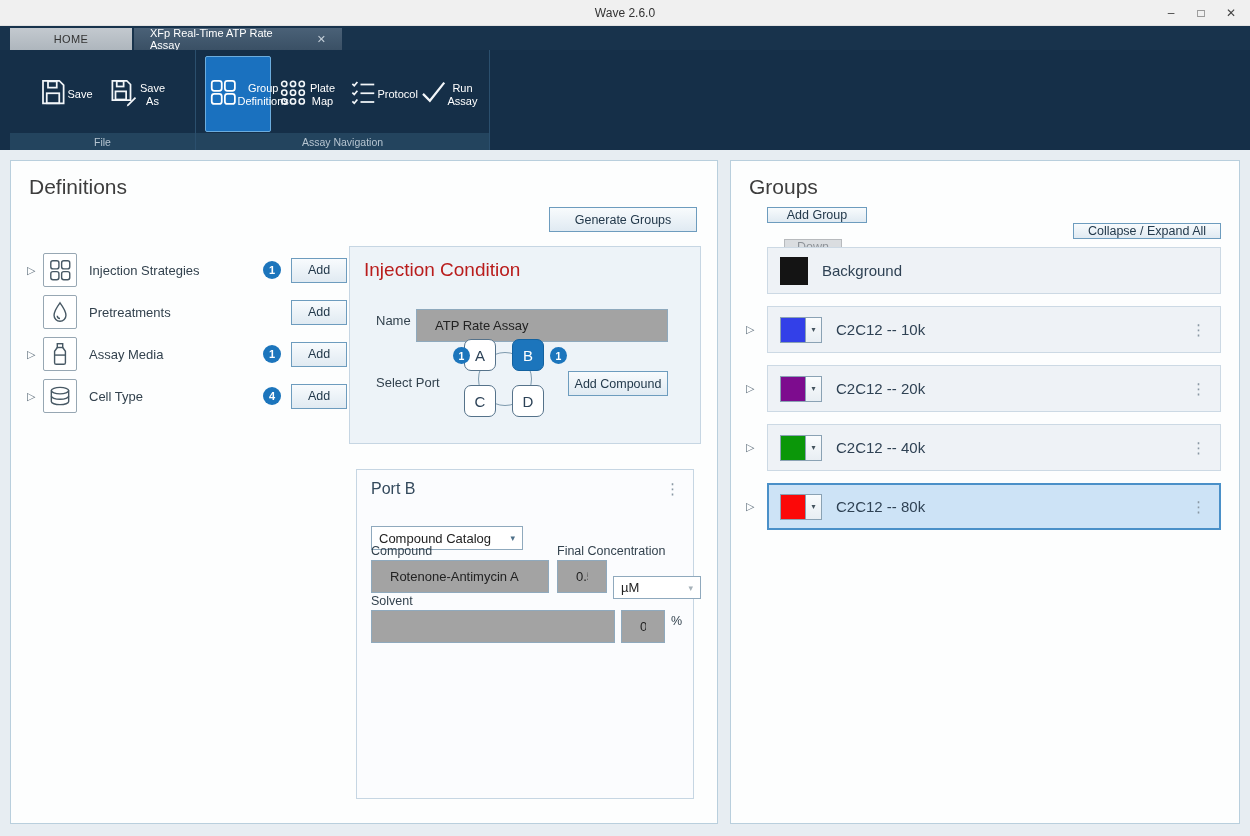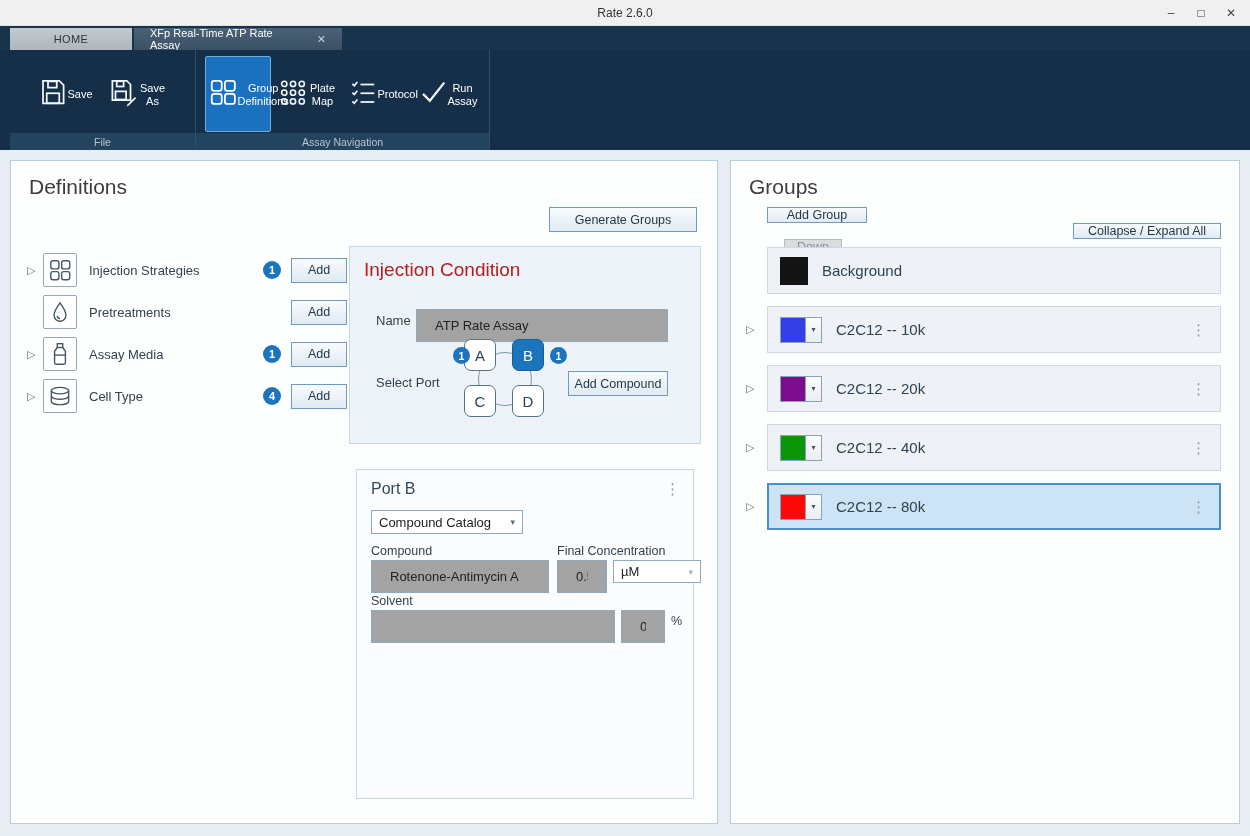--- a/index.html
+++ b/index.html
@@ -96,21 +96,21 @@
     font-size:12.5px; height:25px; cursor:default; white-space:nowrap;
   }
   .btn.disabled { background:#dadde0; border-color:#b7babd; color:#8d9298; }
   .input {
     border:1px solid #8fa9bd; background:#a3a3a3; height:33px;
     font-size:13px; padding:0 18px; color:#222; font-family:inherit; width:100%;
   }
   .input.num { text-align:right; }
   .dd {
     background:#fff; border:1px solid #8fa9bd; height:24px;
-    display:flex; align-items:center; padding:0 7px; font-size:13px; color:#222;
+    display:flex; align-items:center; padding:0 7px; font-size:13px; color:#222;margin-top:16px;
   }
   .dd .arrow { margin-left:auto; font-size:9px; color:#4e7089; }
   .dd .arrow.gray { color:#a7b2ba; }
   .kebab { font-size:15px; color:#8a98a4; line-height:1; }
   .expander { font-size:11px; color:#5a6a78; }
   .badge {
     width:18px; height:18px; border-radius:50%; background:#1c75bc;
     color:#fff; font-size:11px; font-weight:bold;
     display:flex; align-items:center; justify-content:center; flex:none;
   }
@@ -213,21 +213,21 @@
     background:linear-gradient(#fafcfd,#e8eef3);
   }
   .bg-swatch { width:28px; height:28px; flex:none; }
   .group-label { font-size:15px; color:#2f4254; margin-left:14px; flex:1; }
   .group-row .kebab { flex:none; }
 </style>
 </head>
 <body>
 
 <div class="titlebar">
-  <div class="title">Rate 2.6.0</div>
+  <div class="title">Wave 2.6.0</div>
   <div class="win-controls">
     <div class="win-btn">–</div>
     <div class="win-btn">□</div>
     <div class="win-btn">✕</div>
   </div>
 </div>
 
 <div class="tabbar">
   <div class="tab tab-home">HOME</div>
   <div class="tab tab-active">

